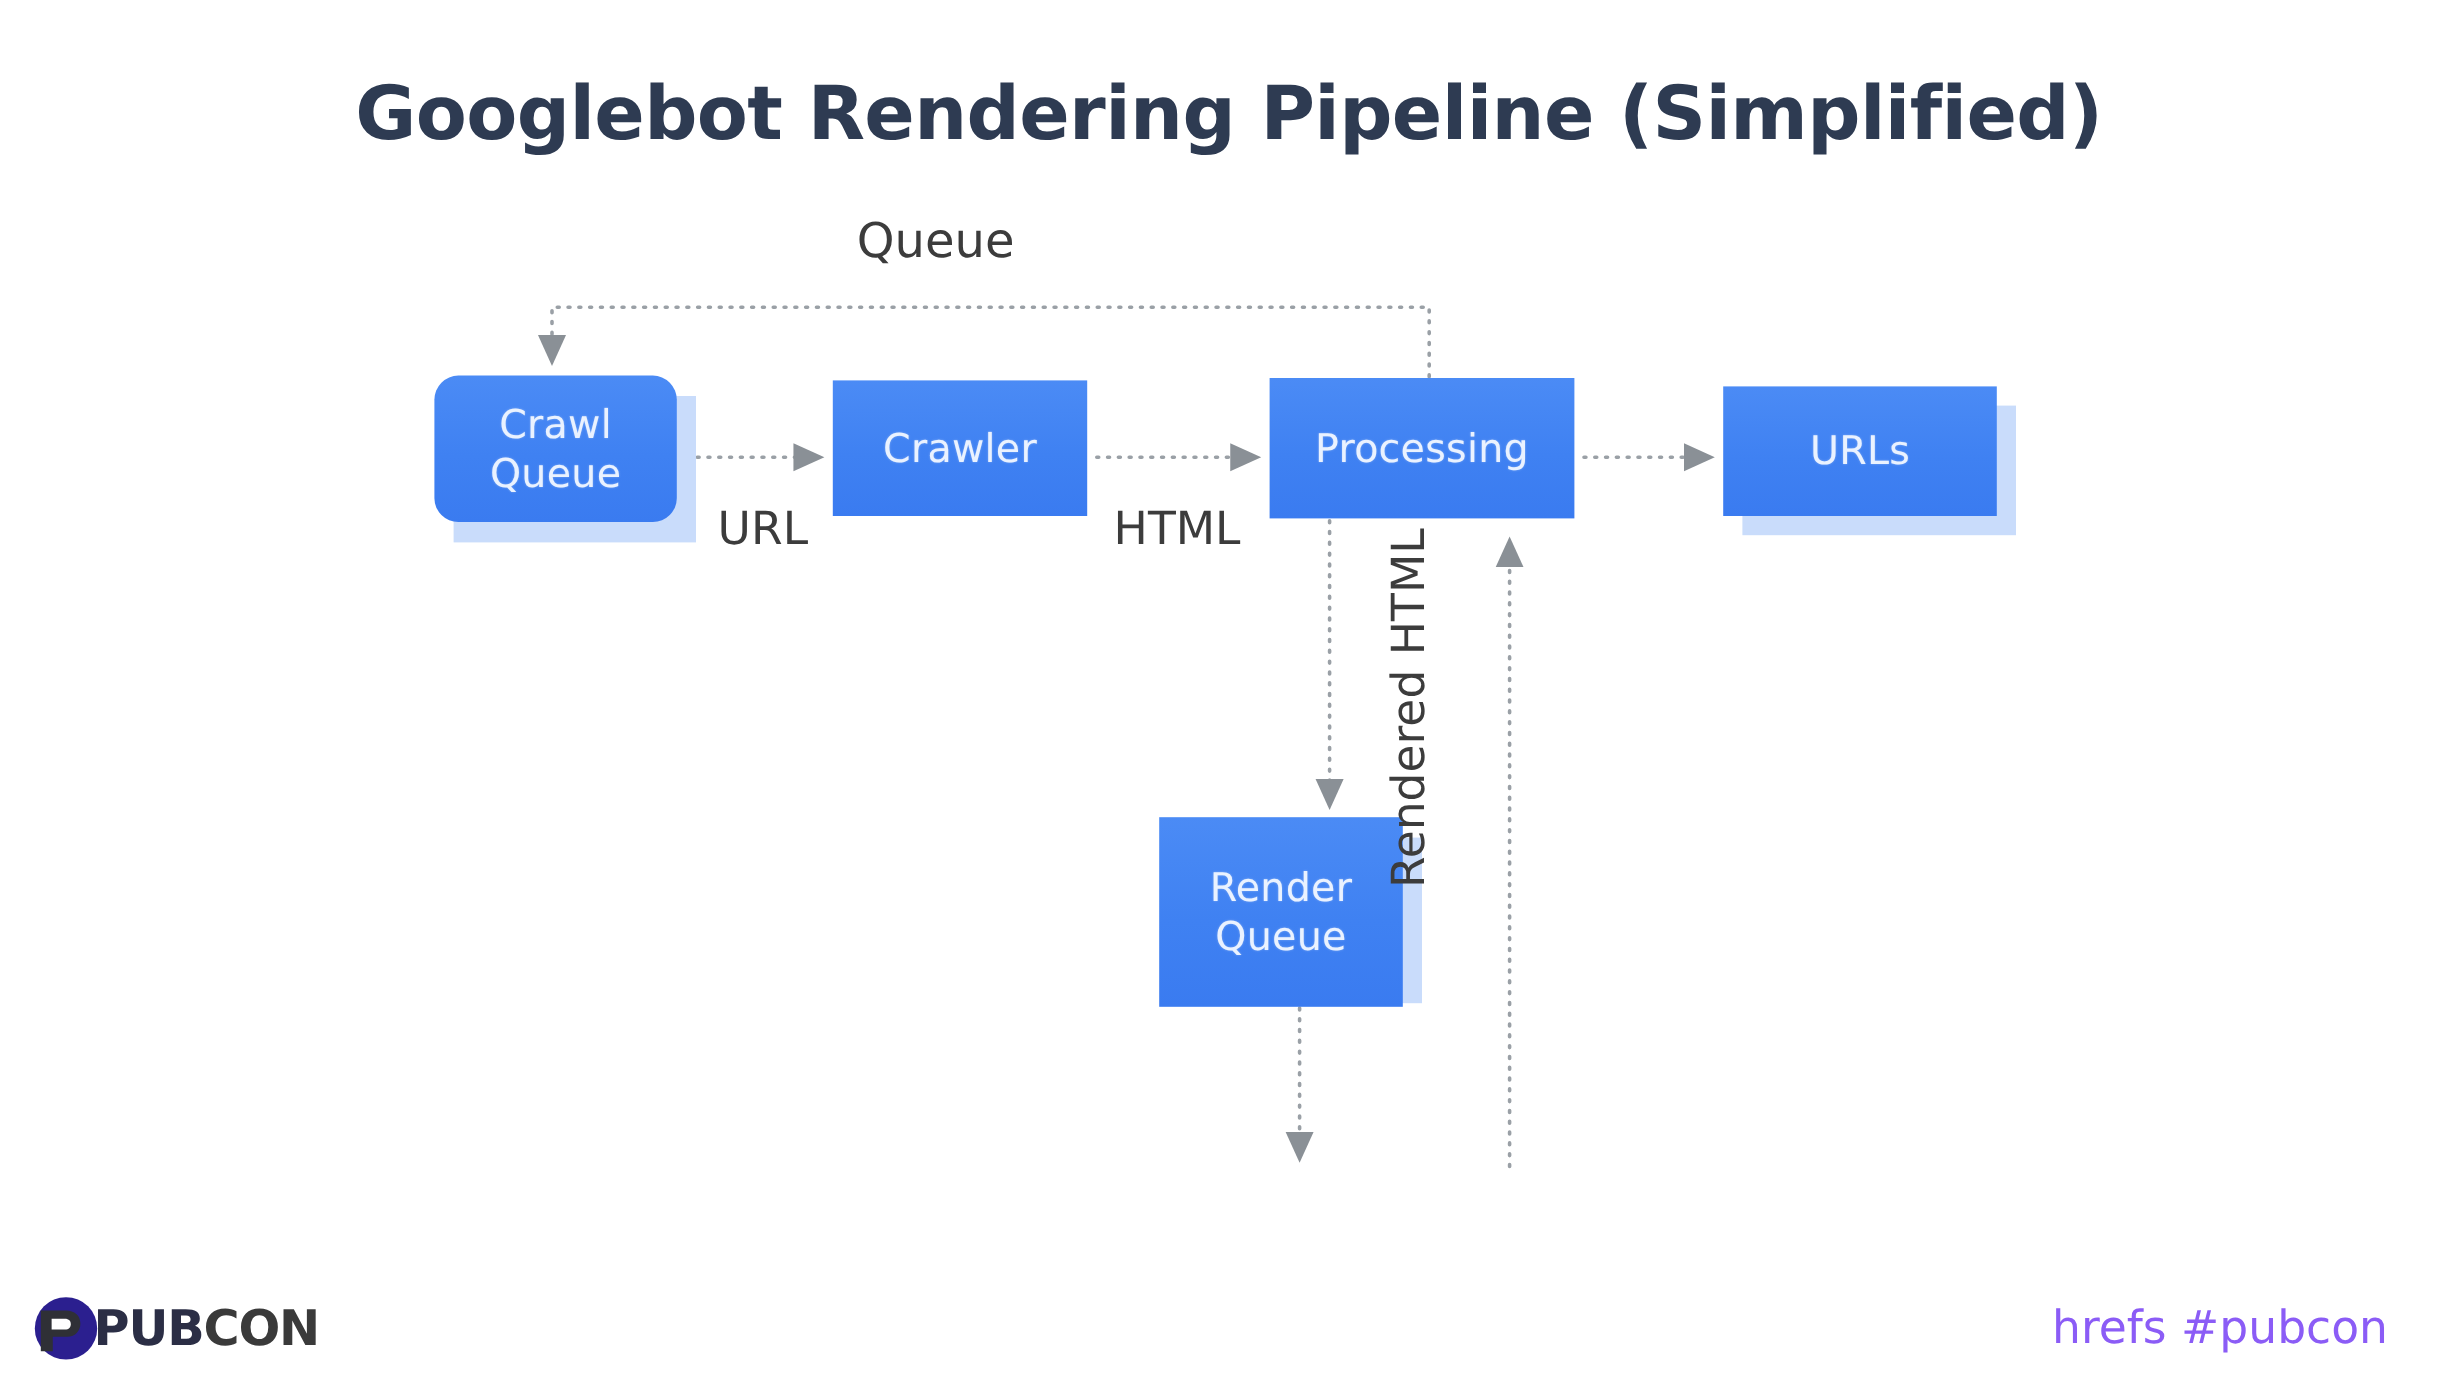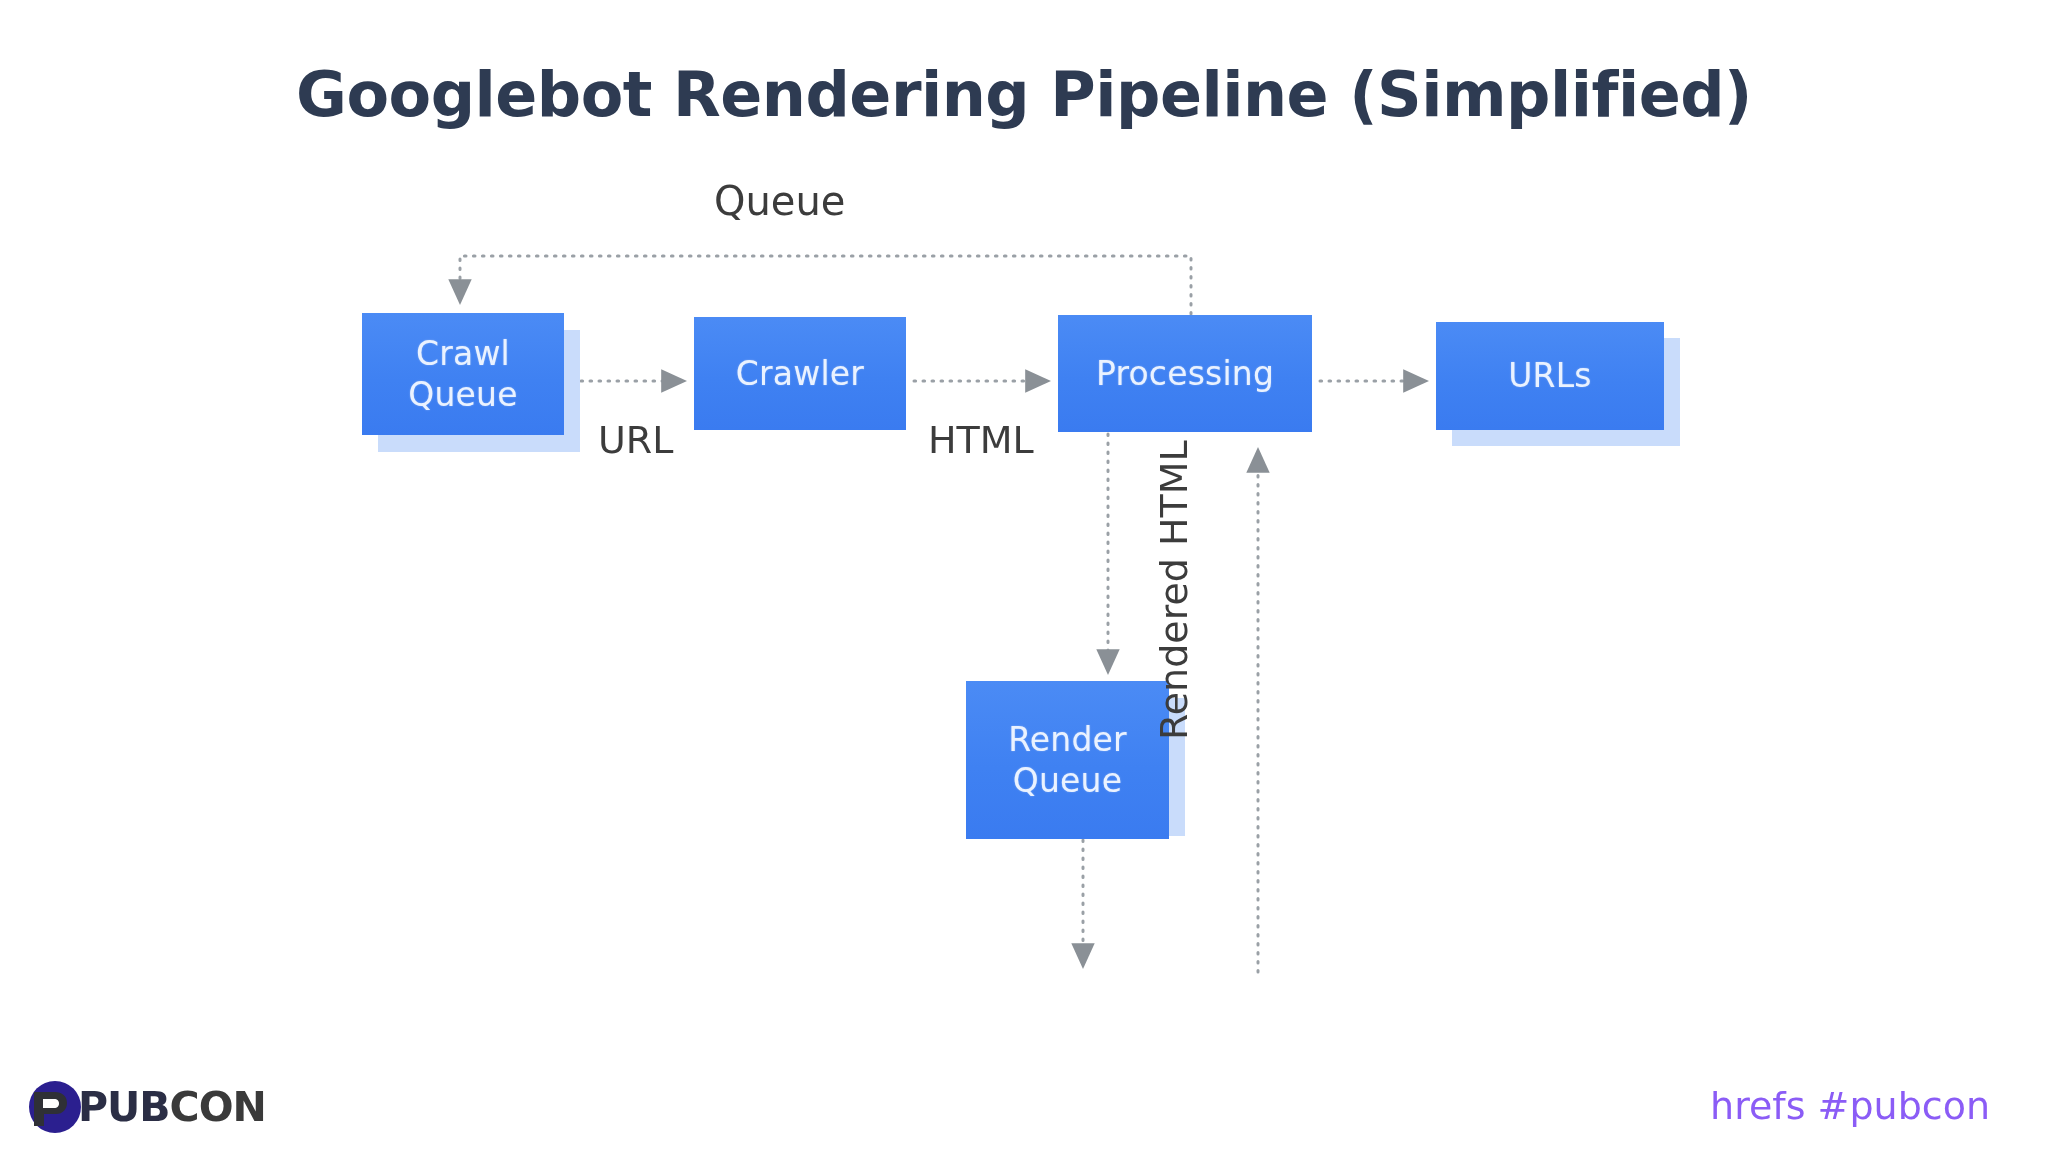--- a/index.html
+++ b/index.html
@@ -68,21 +68,21 @@
     background: #c9dcfb;
     z-index: 2;
   }
   .node-label {
     display: block;
     white-space: pre-line;
     text-shadow: 0 0 2px rgba(255,255,255,0.35);
   }
 
   
-  #node-crawl-queue   { left: 362px; top: 313px; width: 202px; height: 122px; }
+  #node-crawl-queue   { left: 362px; top: 313px; width: 202px; height: 122px; border-radius: 20px; }
   #shadow-crawl-queue { left: 378px; top: 330px; width: 202px; height: 122px; }
 
   #node-crawler       { left: 694px; top: 317px; width: 212px; height: 113px; }
 
   #node-processing    { left: 1058px; top: 315px; width: 254px; height: 117px; }
 
   #node-index         { left: 1436px; top: 322px; width: 228px; height: 108px; }
   #shadow-index       { left: 1452px; top: 338px; width: 228px; height: 108px; }
 
   #node-render-queue  { left: 966px; top: 681px; width: 203px; height: 158px; }

